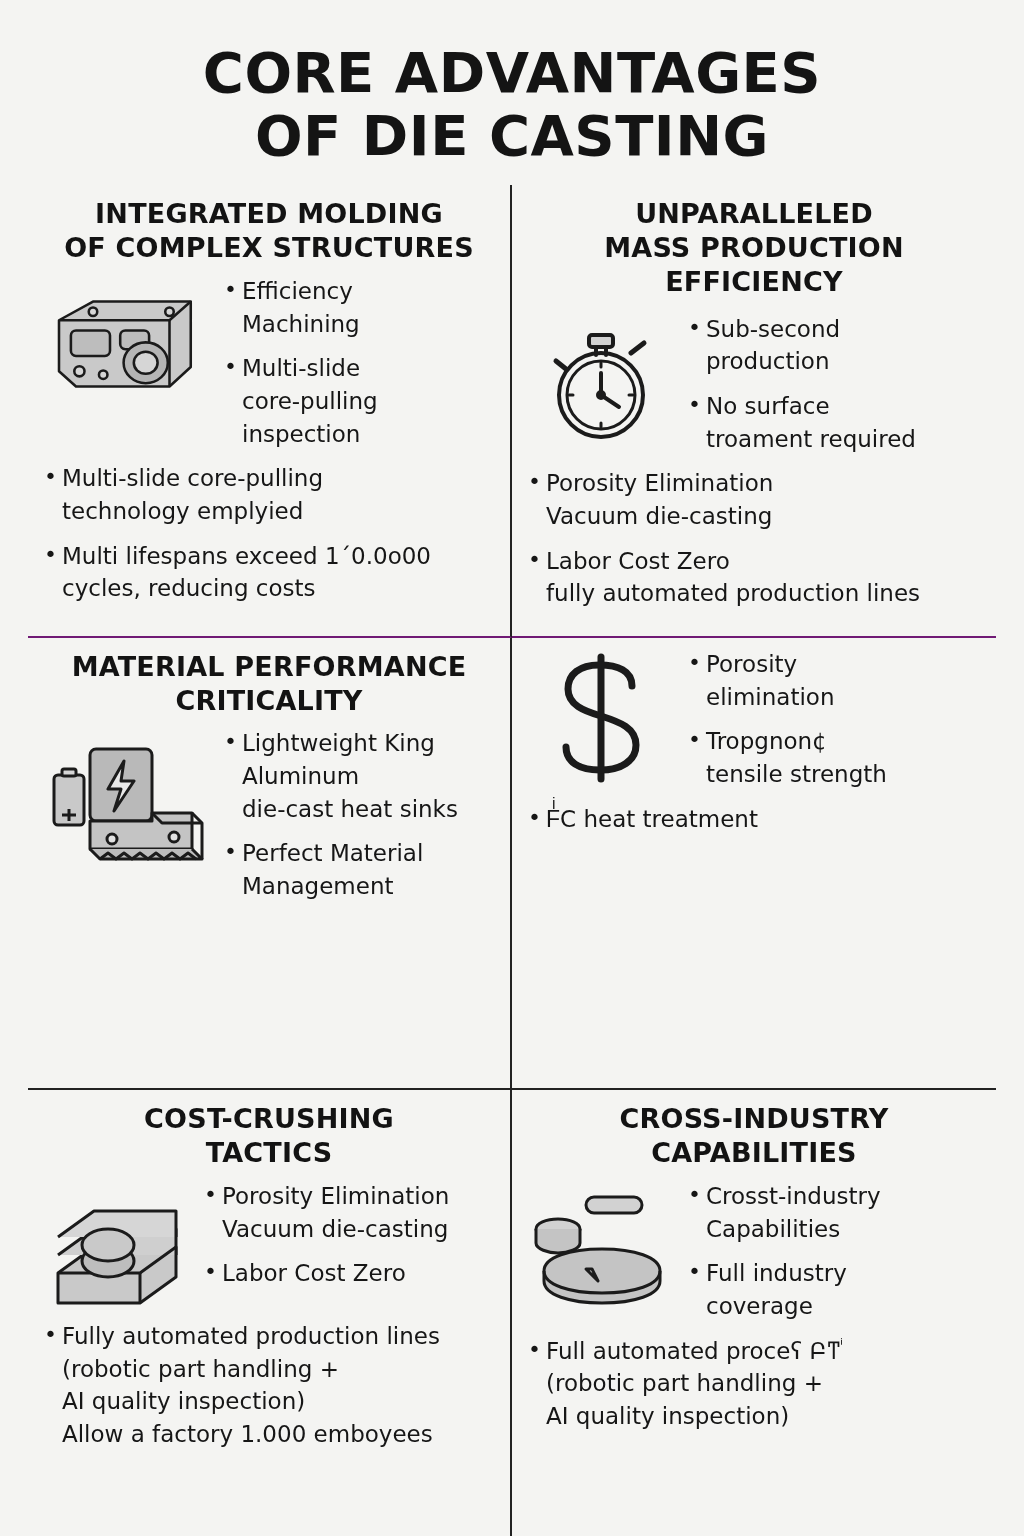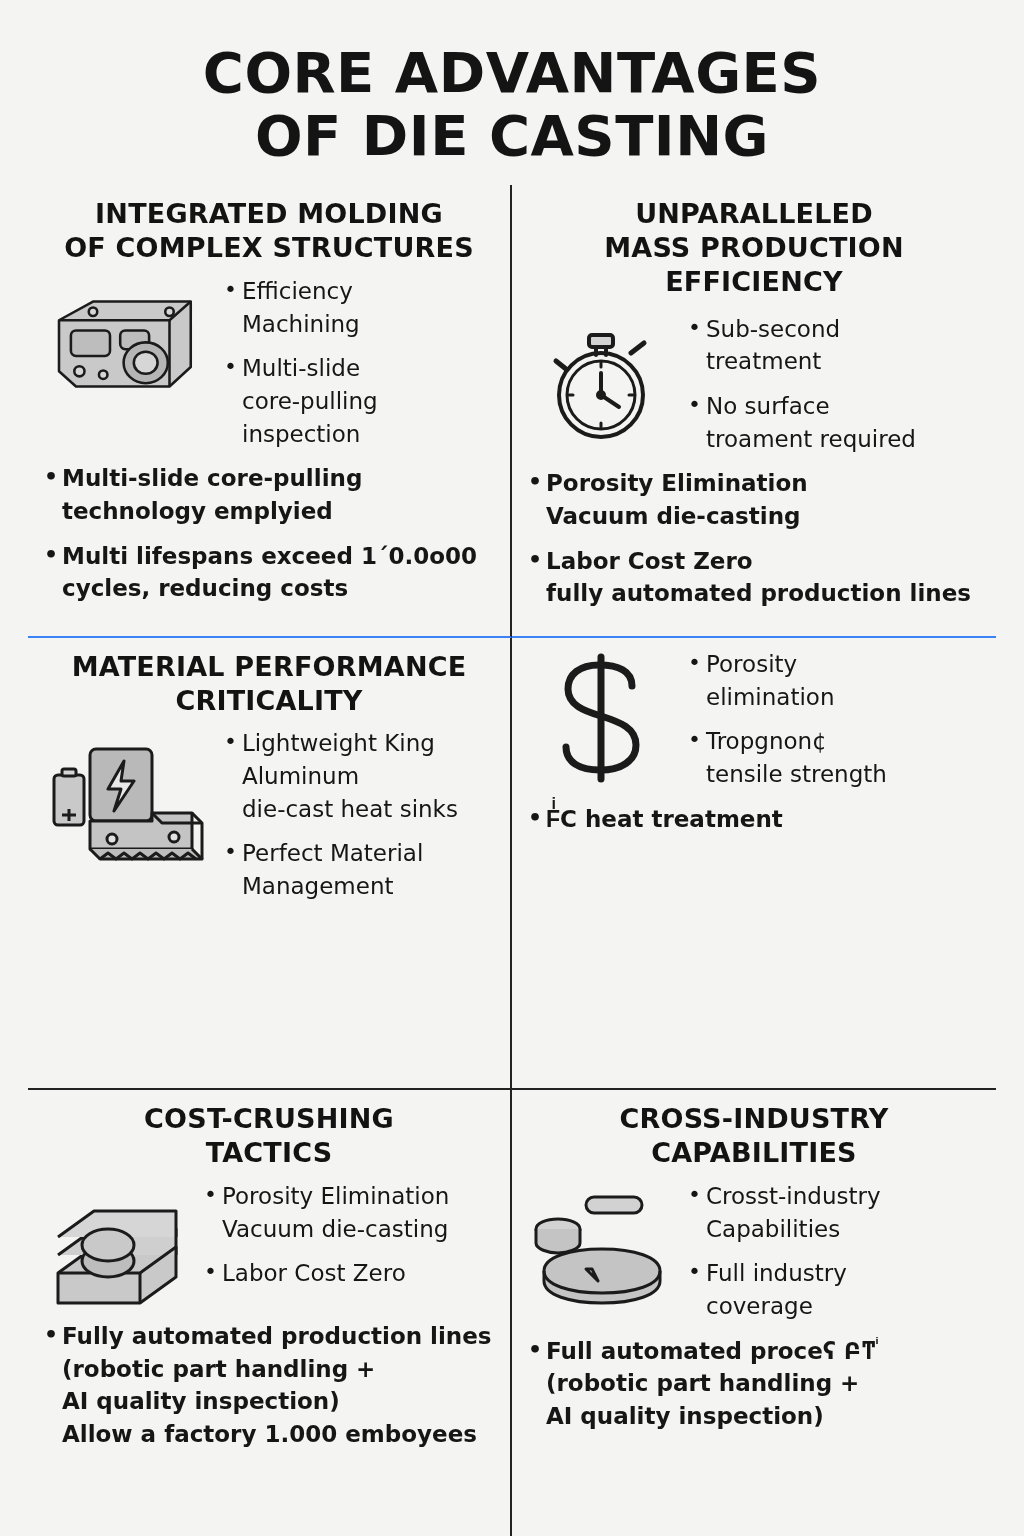--- a/index.html
+++ b/index.html
@@ -45,21 +45,21 @@
   }
   .cell {
     box-sizing: border-box;
     padding: 10px 14px 14px 14px;
     position: relative;
     display: flex;
     flex-direction: column;
   }
   
   .cell.r0c0, .cell.r1c0, .cell.r2c0 { border-right: 2px solid #222; }
-  .cell.r0c0, .cell.r0c1 { border-bottom: 2px solid #3b82f6; }
+  .cell.r0c0, .cell.r0c1 { border-bottom: 2px solid #701a75; }
   .cell.r1c0, .cell.r1c1 { border-bottom: 2px solid #222; }
 
   .cell-title {
     text-align: center;
     font-weight: 800;
     font-size: 27px;
     line-height: 1.25;
     letter-spacing: 0.2px;
     margin: 2px 0 10px 0;
     text-transform: uppercase;
@@ -104,21 +104,21 @@
     top: -1px;
     font-size: 22px;
     color: #161616;
   }
   ul.bullets li .sub {
     display: block;
   }
   .side-bullets { flex: 1 1 auto; padding-top: 6px; }
   .side-bullets li { font-size: 23.5px; }
 
-  .bottom-bullets { margin-top: 4px; font-weight: bold; }
+  .bottom-bullets { margin-top: 4px; }
   .bottom-bullets li { font-size: 23.5px; line-height: 1.45; }
 
   .cell.r0c1 .top-row { margin-top: 4px; }
 </style>
 </head>
 <body>
 
 <div class="page">
 
   <h1 class="title">
@@ -194,21 +194,21 @@
               <path d="M75 82 L75 60" stroke-width="4"></path>
               <path d="M75 82 L93 94" stroke-width="4"></path>
               <circle cx="75" cy="82" r="3" fill="#1b1b1b"></circle>
               <path d="M75 50 L75 54 M107 82 L103 82 M75 114 L75 110 M43 82 L47 82" stroke-width="3"></path>
             </g>
           </svg>
         </div>
         <ul class="bullets side-bullets">
           <li>
             <span>Sub-second</span>
-            <span class="sub">treatment</span>
+            <span class="sub">production</span>
           </li>
           <li>
             <span>No surface</span>
             <span class="sub">troament required</span>
           </li>
         </ul>
       </div>
       <ul class="bullets bottom-bullets">
         <li>
           <span>Porosity Elimination</span>

